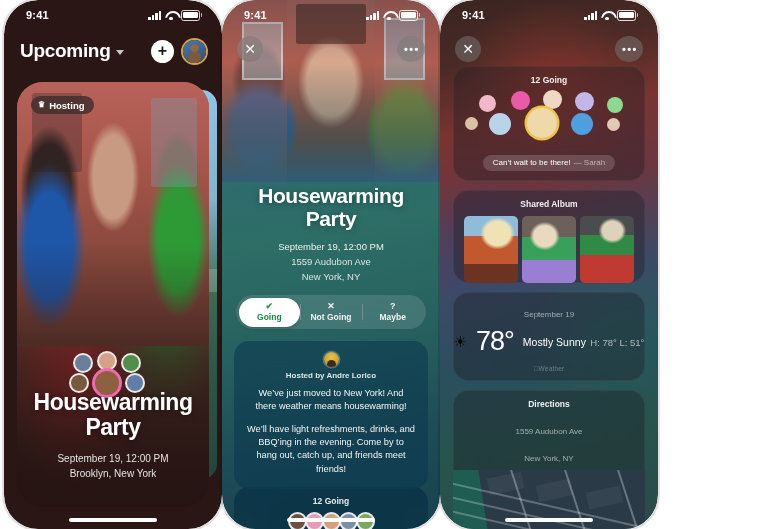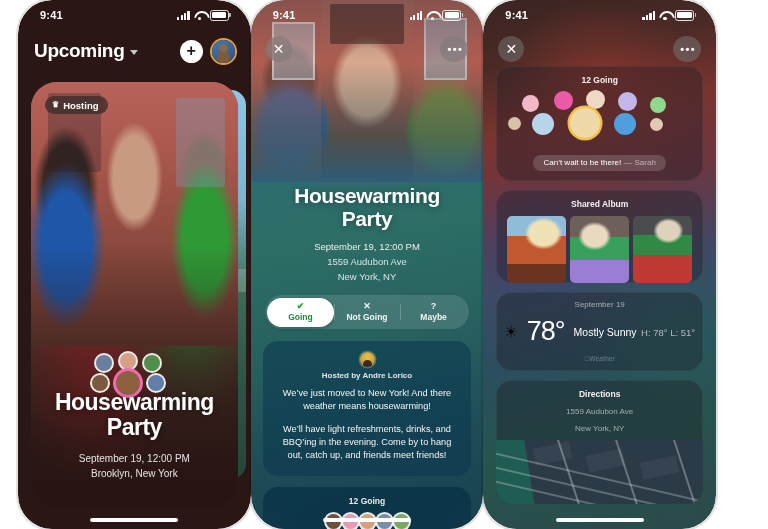--- a/index.html
+++ b/index.html
@@ -1,17 +1,17 @@
 <!DOCTYPE html>
 <html><head>
 <meta charset="utf-8">
 <style>
   html,body{margin:0;padding:0;background:#ffffff;}
   body{width:768px;height:529px;overflow:hidden;font-family:"Liberation Sans",sans-serif;}
-  .stage{position:relative;width:732px;height:529px;background:#fff;display:flex;justify-content:flex-start;padding:0 16px;box-sizing:border-box;}
+  .stage{position:relative;width:660px;height:529px;background:#fff;display:flex;justify-content:flex-start;padding:0 2px;box-sizing:border-box;}
 
   
   .phone{position:relative;width:244px;height:529px;border-radius:34px;overflow:hidden;box-shadow:0 0 0 2px rgba(0,0,0,.12);}
   .phone.p1{margin-left:2px;}
   .phone.p3{margin-right:0px;}
   .screen{position:absolute;inset:0;border-radius:34px;overflow:hidden;}
 
   
   .statusbar{position:absolute;top:0;left:0;right:0;height:30px;display:flex;align-items:center;justify-content:space-between;padding:0 22px;box-sizing:border-box;z-index:40;color:#fff;font-size:11px;font-weight:700;letter-spacing:.2px;}
   .sb-right{display:flex;align-items:center;gap:4px;}
@@ -115,21 +115,21 @@
 
   
   .p3 .screen{background:linear-gradient(168deg,#3a2421 0%,#4a2a26 12%,#7a3430 24%,#6d3640 36%,#3d4a66 52%,#2a4f5e 66%,#27544e 80%,#2a4a4a 100%);}
   .p3-tint{position:absolute;inset:0;background:
       radial-gradient(ellipse 60% 22% at 50% 16%, rgba(168,58,48,.55), rgba(168,58,48,0) 72%),
       radial-gradient(ellipse 50% 18% at 20% 46%, rgba(40,70,140,.4), rgba(40,70,140,0) 74%),
       radial-gradient(ellipse 55% 20% at 80% 62%, rgba(36,110,92,.4), rgba(36,110,92,0) 74%);}
   .p3-scroll{position:absolute;top:66px;left:13px;right:13px;bottom:0;z-index:20;}
   .gcard{border-radius:16px;background:rgba(30,30,36,.38);backdrop-filter:blur(16px);box-shadow:inset 0 0 0 .7px rgba(255,255,255,.07);margin-bottom:9px;overflow:hidden;}
   .gcard-h{text-align:center;color:rgba(255,255,255,.93);font-size:8.5px;font-weight:700;padding-top:9px;}
-  .gcard-sub{text-align:center;color:rgba(255,255,255,.56);font-size:8px;margin-top:8px;}
+  .gcard-sub{text-align:center;color:rgba(255,255,255,.56);font-size:8px;margin-top:18px;}
 
   .cluster3{position:relative;height:62px;margin-top:4px;}
   .cluster3 .a{position:absolute;border-radius:50%;}
   .bubble{margin:2px auto 10px;display:inline-flex;align-items:center;gap:3px;background:rgba(255,255,255,.16);border-radius:10px;padding:3.5px 10px;font-size:8px;color:#fff;font-weight:500;}
   .bubble .who{color:rgba(255,255,255,.55);}
   .bubble-wrap{text-align:center;}
 
   .photostrip{display:flex;gap:4px;padding:7px 11px 0;height:74px;box-sizing:border-box;}
   .photostrip .ph{flex:1;border-radius:5px;overflow:hidden;}
   .ph1{background:

